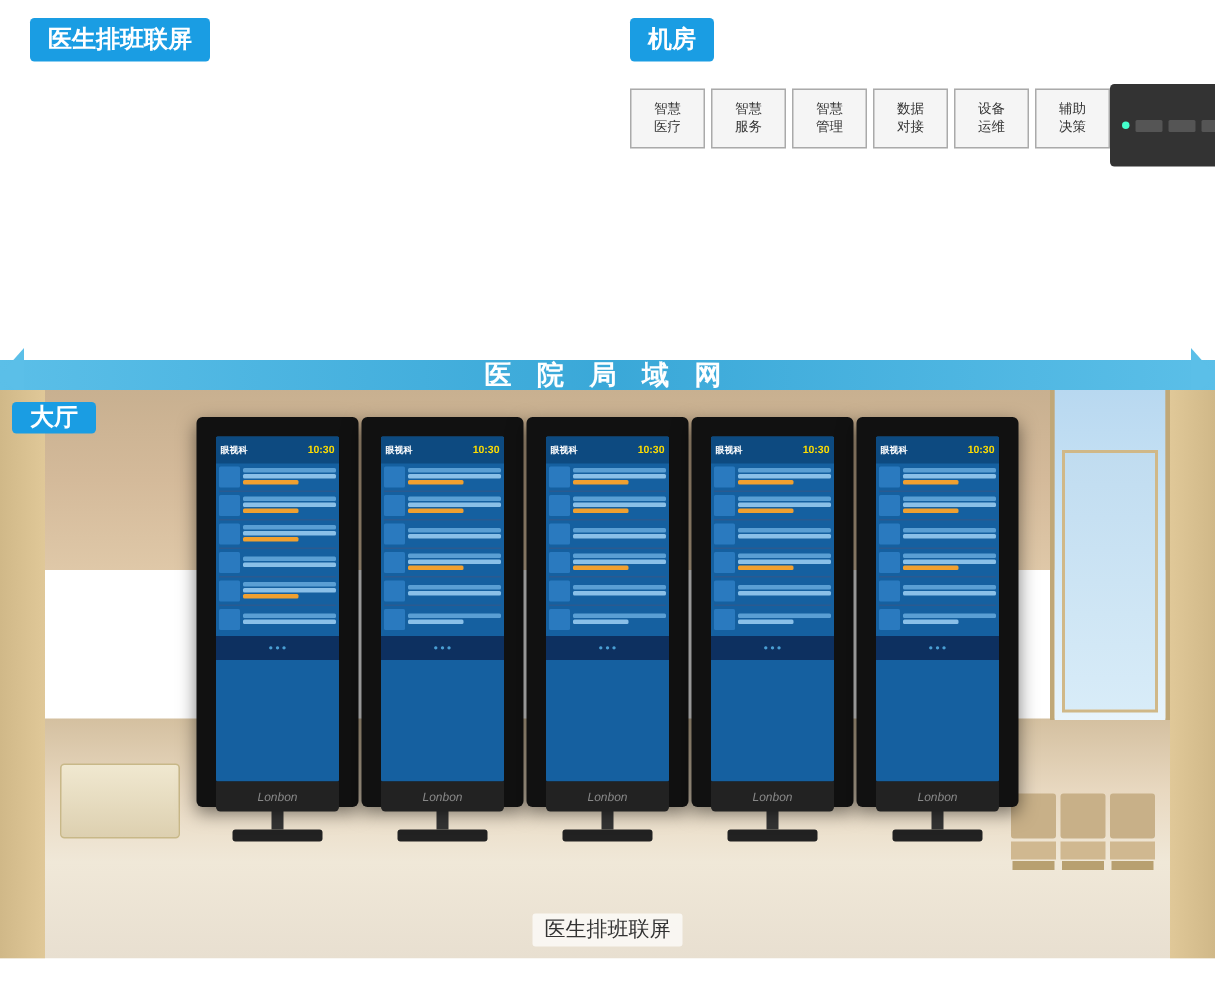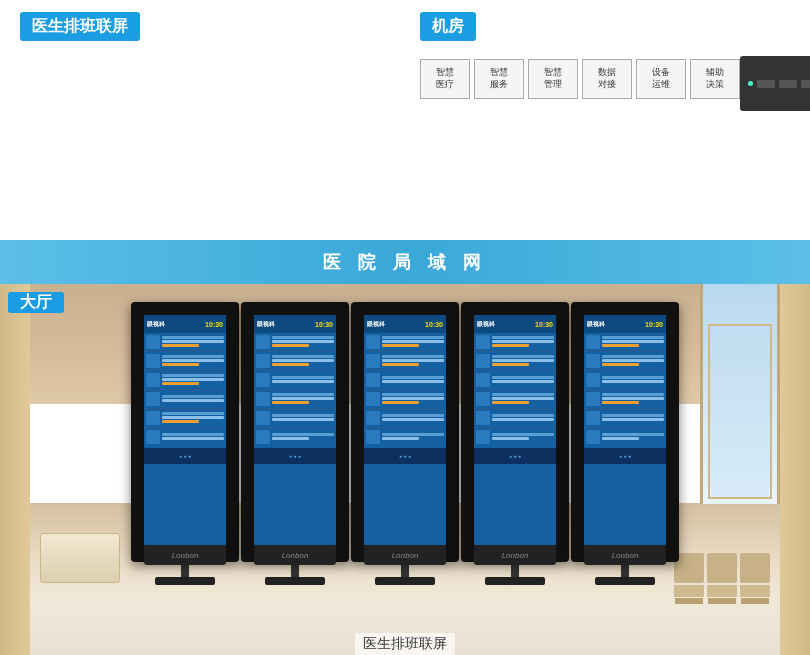--- a/index.html
+++ b/index.html
@@ -162,21 +162,21 @@
       position: absolute;
       bottom: 4px;
       left: 50%;
       transform: translateX(-50%);
       white-space: nowrap;
     }
 
     
     .network-bar {
       width: 100%;
-      height: 44px;
+      height: 20px;
       background: linear-gradient(to right, #5bbfe8, #3aa8d8, #5bbfe8);
       display: flex;
       align-items: center;
       justify-content: center;
       position: relative;
     }
     .network-bar-text {
       color: #fff;
       font-size: 18px;
       font-weight: bold;

